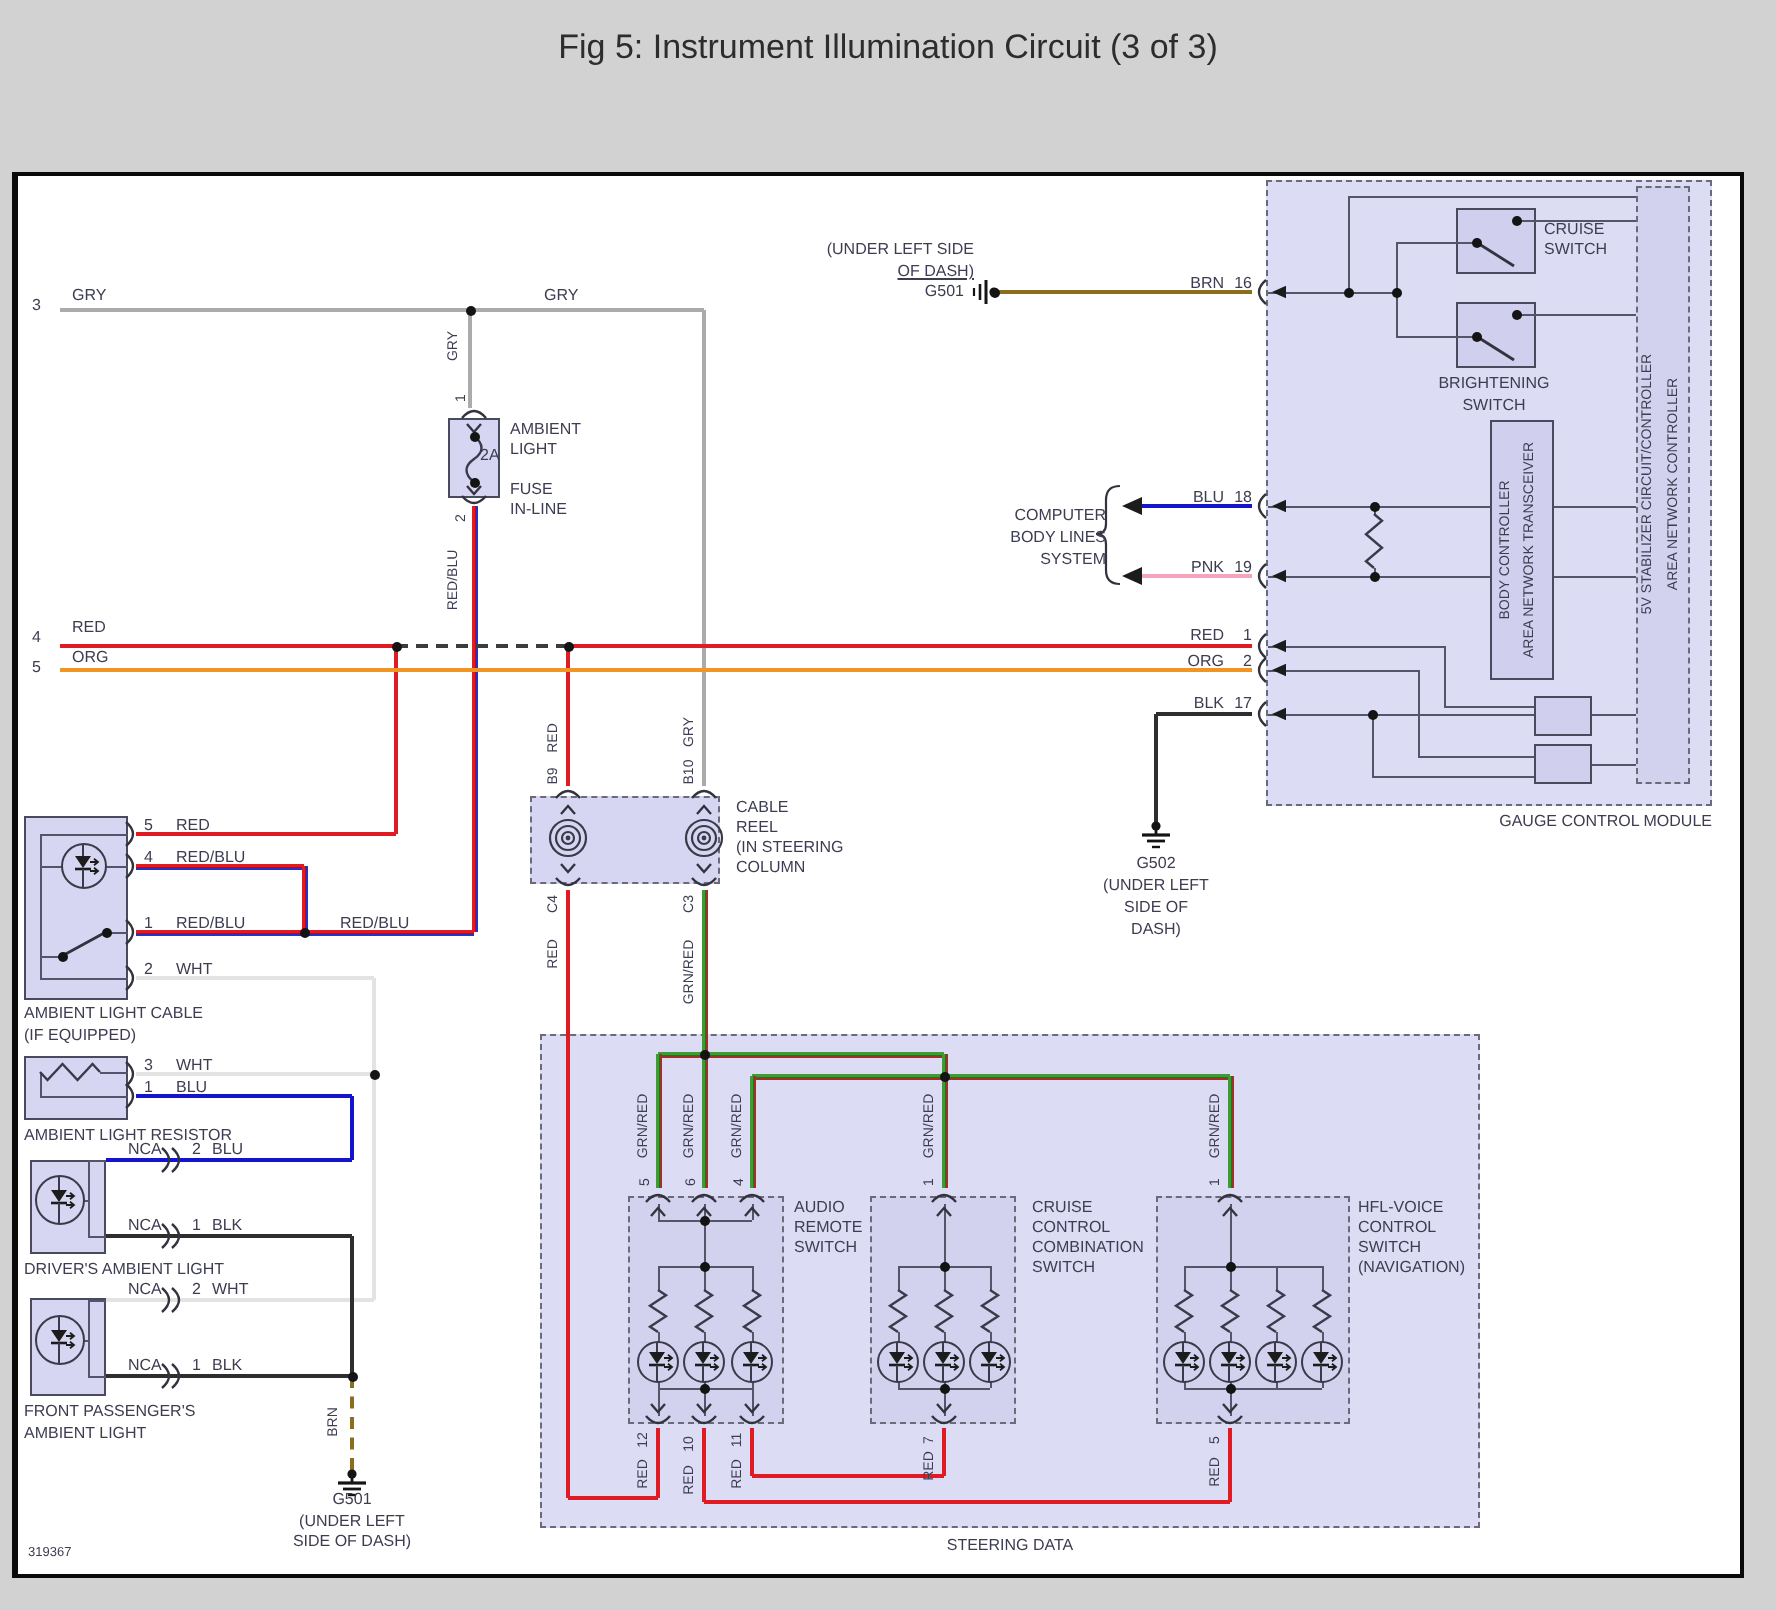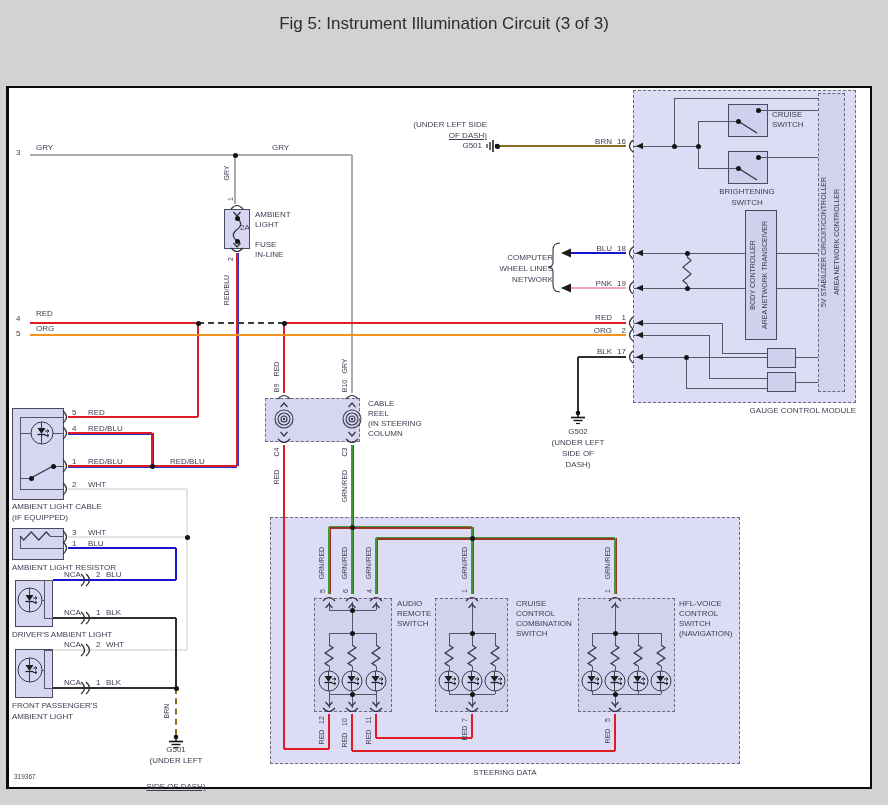--- a/index.html
+++ b/index.html
@@ -485,42 +485,42 @@
       <div class="lbl" style="font-size: 8px; left: 96px; top: 641px;">2</div>
       <div class="lbl" style="font-size: 8px; left: 106px; top: 641px;">WHT</div>
       <div class="lbl" style="font-size: 8px; left: 64px; top: 679px;">NCA</div>
       <div class="lbl" style="font-size: 8px; left: 96px; top: 679px;">1</div>
       <div class="lbl" style="font-size: 8px; left: 106px; top: 679px;">BLK</div>
       <div class="lbl" style="font-size: 8px; left: 12px; top: 702px;">FRONT PASSENGER'S</div>
       <div class="lbl" style="font-size: 8px; left: 12px; top: 713px;">AMBIENT LIGHT</div>
       <div class="lbl" style="font-size: 7px; left: 167px; top: 711px; transform: translate(-50%, -50%) rotate(-90deg);">BRN</div>
       <div class="lbl" style="font-size: 8px; left: 176px; top: 746px; transform: translateX(-50%);">G501</div>
       <div class="lbl" style="font-size: 8px; left: 176px; top: 757px; transform: translateX(-50%);">(UNDER LEFT</div>
-      <div class="lbl" style="font-size: 8px; left: 176px; top: 783px; transform: translateX(-50%); text-decoration: underline;">SIDE OF DASH)</div>
+      <div class="lbl" style="font-size: 8px; left: 176px; top: 767px; transform: translateX(-50%);">SIDE OF DASH)</div>
       <div class="lbl" style="font-size: 6.5px; left: 14px; top: 774px;">319367</div>
       <div class="lbl" style="font-size: 7px; left: 277px; top: 388px; transform: translate(-50%, -50%) rotate(-90deg);">B9</div>
       <div class="lbl" style="font-size: 7px; left: 277px; top: 369px; transform: translate(-50%, -50%) rotate(-90deg);">RED</div>
       <div class="lbl" style="font-size: 7px; left: 345px; top: 386px; transform: translate(-50%, -50%) rotate(-90deg);">B10</div>
       <div class="lbl" style="font-size: 7px; left: 345px; top: 366px; transform: translate(-50%, -50%) rotate(-90deg);">GRY</div>
       <div class="lbl" style="font-size: 7px; left: 277px; top: 452px; transform: translate(-50%, -50%) rotate(-90deg);">C4</div>
       <div class="lbl" style="font-size: 7px; left: 277px; top: 477px; transform: translate(-50%, -50%) rotate(-90deg);">RED</div>
       <div class="lbl" style="font-size: 7px; left: 345px; top: 452px; transform: translate(-50%, -50%) rotate(-90deg);">C3</div>
       <div class="lbl" style="font-size: 7px; left: 345px; top: 486px; transform: translate(-50%, -50%) rotate(-90deg);">GRN/RED</div>
       <div class="lbl" style="font-size: 8px; left: 368px; top: 400px;">CABLE</div>
       <div class="lbl" style="font-size: 8px; left: 368px; top: 410px;">REEL</div>
       <div class="lbl" style="font-size: 8px; left: 368px; top: 420px;">(IN STEERING</div>
       <div class="lbl" style="font-size: 8px; left: 368px; top: 430px;">COLUMN</div>
       <div class="lbl" style="font-size: 8px; left: 487px; top: 121px; transform: translateX(-100%);">(UNDER LEFT SIDE</div>
       <div class="lbl" style="font-size: 8px; left: 487px; top: 132px; transform: translateX(-100%); text-decoration: underline;">OF DASH)</div>
       <div class="lbl" style="font-size: 8px; left: 482px; top: 142px; transform: translateX(-100%);">G501</div>
       <div class="lbl" style="font-size: 8px; left: 612px; top: 138px; transform: translateX(-100%);">BRN</div>
       <div class="lbl" style="font-size: 8px; left: 626px; top: 138px; transform: translateX(-100%);">16</div>
       <div class="lbl" style="font-size: 8px; left: 553px; top: 254px; transform: translateX(-100%);">COMPUTER</div>
-      <div class="lbl" style="font-size: 8px; left: 553px; top: 265px; transform: translateX(-100%);">WHEEL LINES</div>
-      <div class="lbl" style="font-size: 8px; left: 553px; top: 276px; transform: translateX(-100%);">NETWORK</div>
+      <div class="lbl" style="font-size: 8px; left: 553px; top: 265px; transform: translateX(-100%);">BODY LINES</div>
+      <div class="lbl" style="font-size: 8px; left: 553px; top: 276px; transform: translateX(-100%);">SYSTEM</div>
       <div class="lbl" style="font-size: 8px; left: 612px; top: 245px; transform: translateX(-100%);">BLU</div>
       <div class="lbl" style="font-size: 8px; left: 626px; top: 245px; transform: translateX(-100%);">18</div>
       <div class="lbl" style="font-size: 8px; left: 612px; top: 280px; transform: translateX(-100%);">PNK</div>
       <div class="lbl" style="font-size: 8px; left: 626px; top: 280px; transform: translateX(-100%);">19</div>
       <div class="lbl" style="font-size: 8px; left: 612px; top: 314px; transform: translateX(-100%);">RED</div>
       <div class="lbl" style="font-size: 8px; left: 626px; top: 314px; transform: translateX(-100%);">1</div>
       <div class="lbl" style="font-size: 8px; left: 612px; top: 327px; transform: translateX(-100%);">ORG</div>
       <div class="lbl" style="font-size: 8px; left: 626px; top: 327px; transform: translateX(-100%);">2</div>
       <div class="lbl" style="font-size: 8px; left: 612px; top: 348px; transform: translateX(-100%);">BLK</div>
       <div class="lbl" style="font-size: 8px; left: 626px; top: 348px; transform: translateX(-100%);">17</div>

